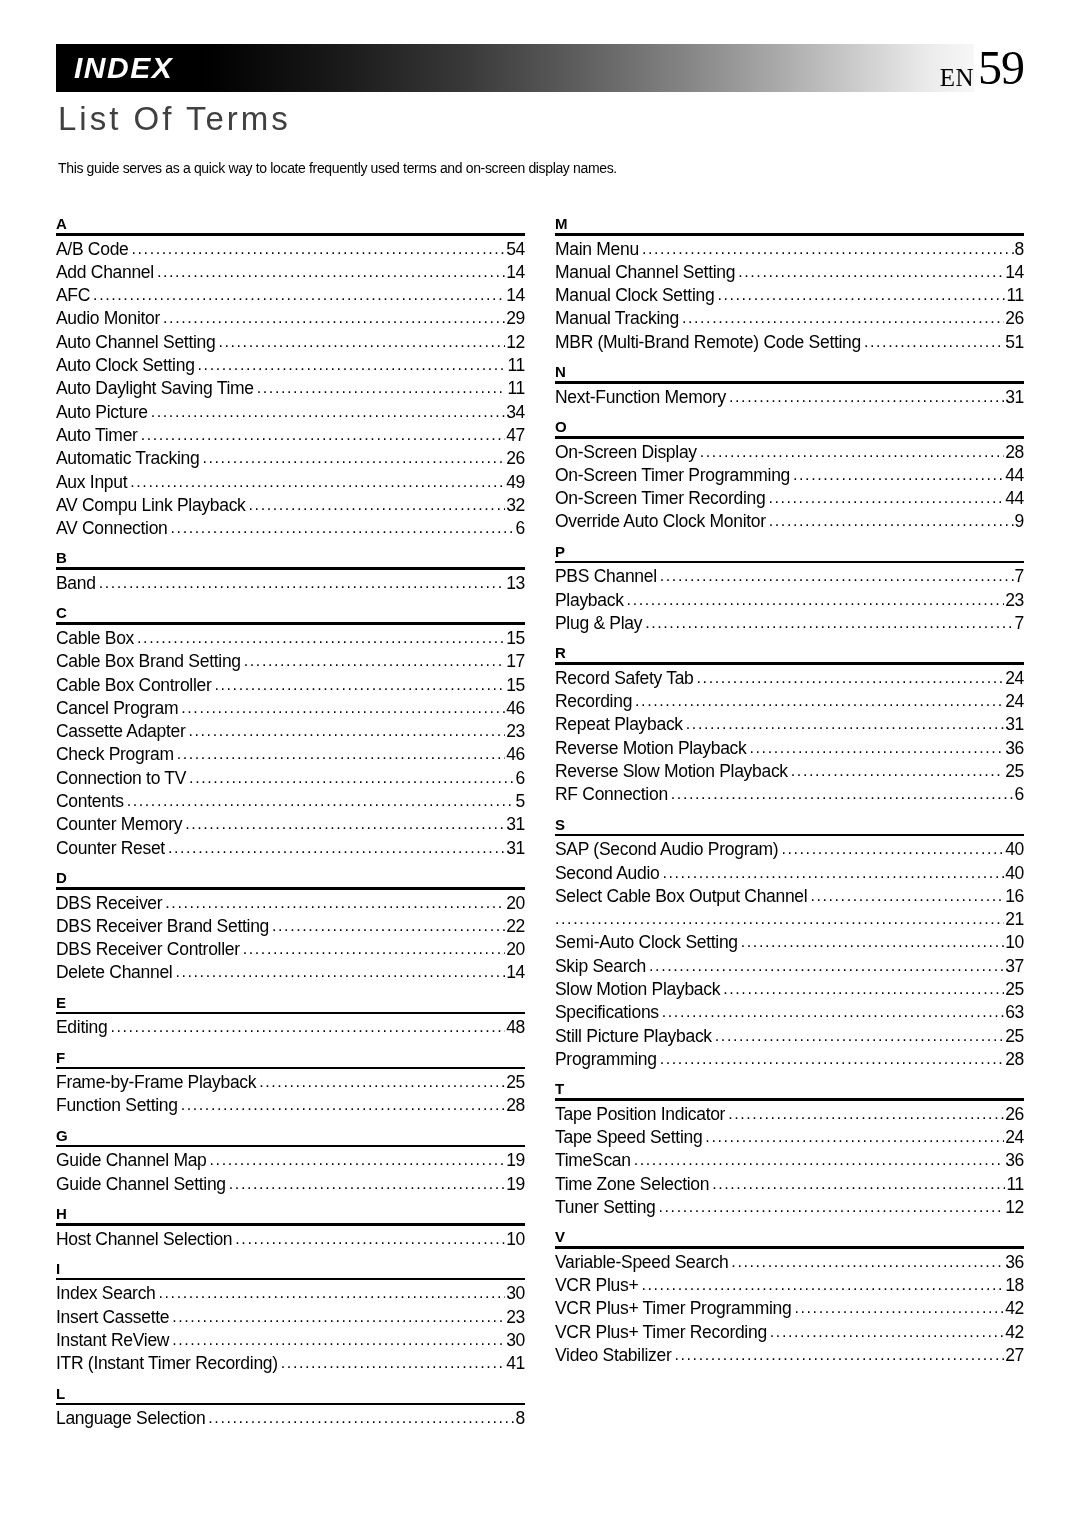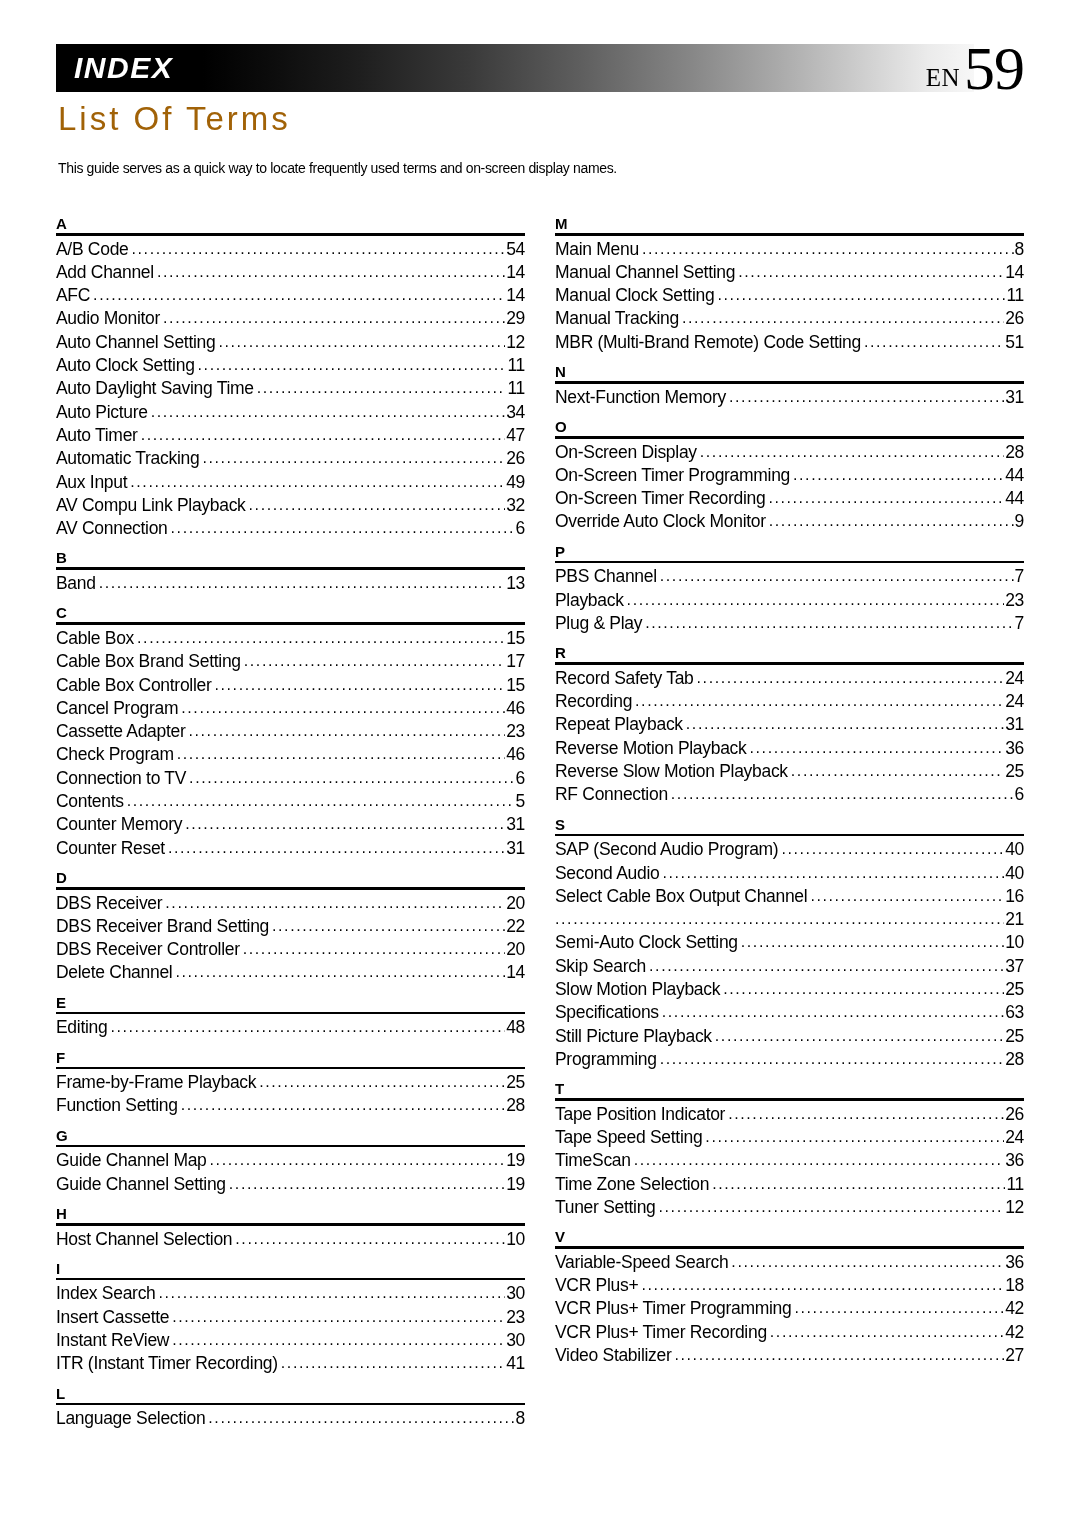--- a/index.html
+++ b/index.html
@@ -75,35 +75,35 @@
   }
   .header-en {
     font-size: 25px;
     font-variant: small-caps;
     letter-spacing: 0.5px;
     padding-right: 4px;
     position: relative;
     top: 10px;
   }
   .header-num {
-    font-size: 62px;
+    font-size: 48px;
     line-height: 62px;
     letter-spacing: -1px;
   }
 
   
   .page-title {
     position: absolute;
     left: 58px;
     top: 100px;
     font-size: 33px;
     font-weight: 300;
     letter-spacing: 3px;
     font-family: "Liberation Sans", sans-serif;
-    color: #a16207;
+    color: #404040;
     white-space: nowrap;
   }
 
   .intro {
     position: absolute;
     left: 58px;
     top: 160px;
     font-size: 14px;
     letter-spacing: -0.35px;
     font-family: "Liberation Sans", sans-serif;

